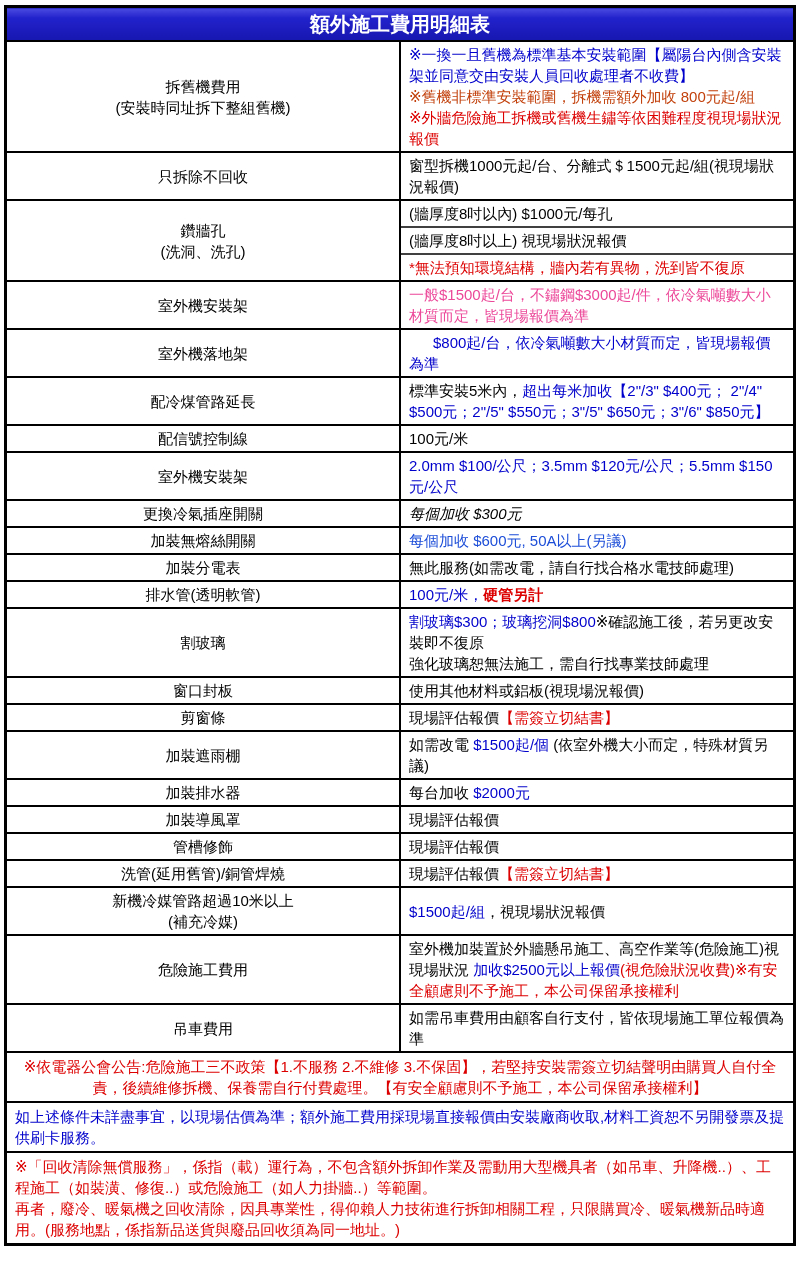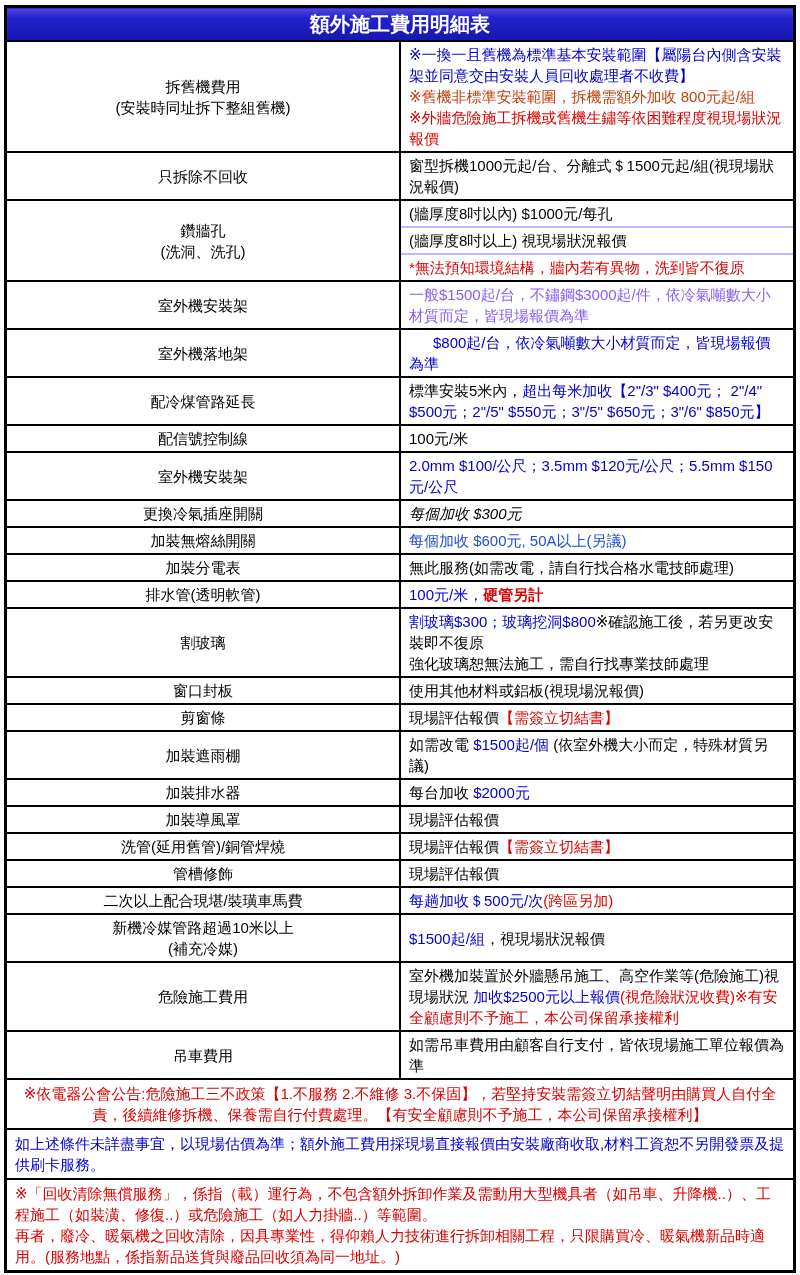--- a/index.html
+++ b/index.html
@@ -8,21 +8,21 @@
   table.fee { width:100%; border-collapse:collapse; border:3px solid #000; table-layout:fixed; }
   td { border:2px solid #000; font-size:15px; line-height:21px; color:#000; vertical-align:middle; }
   .title-cell {
     background:linear-gradient(#4a4ae0 0%, #2222cc 30%, #1717b0 100%);
     color:#fff; font-weight:bold; font-size:20px; line-height:26px;
     text-align:center; padding:3px 0;
   }
   .label-cell { width:278px; text-align:center; padding:2px 4px; }
   .content-cell { padding:0; }
   .sub-cell { padding:2px 8px; }
-  .sub-cell.bordered { border-top:2px solid #c4b5fd; }
+  .sub-cell.bordered { border-top:2px solid #404040; }
   .para { margin:0; }
   .note-cell { padding:3px 8px; }
   .note-center { text-align:center; }
   .note-left { text-align:left; }
 </style>
 </head>
 <body>
 
 <div class="page">
   <table class="fee">
@@ -71,21 +71,21 @@
               <div class="para"><span style="color: rgb(221, 0, 0);">*無法預知環境結構，牆內若有異物，洗到皆不復原</span></div>
             </div>
           </td>
         </tr>
         <tr>
           <td class="label-cell">
             <div class="para">室外機安裝架</div>
           </td>
           <td class="content-cell">
             <div class="sub-cell">
-              <div class="para"><span style="color: #8b5cf6;">一般$1500起/台，不鏽鋼$3000起/件，依冷氣噸數大小材質而定，皆現場報價為準</span></div>
+              <div class="para"><span style="color: #ec4899;">一般$1500起/台，不鏽鋼$3000起/件，依冷氣噸數大小材質而定，皆現場報價為準</span></div>
             </div>
           </td>
         </tr>
         <tr>
           <td class="label-cell">
             <div class="para">室外機落地架</div>
           </td>
           <td class="content-cell">
             <div class="sub-cell">
               <div class="para"><span style="color: rgb(0, 0, 204); margin-left: 24px;">$800起/台，依冷氣噸數大小材質而定，皆現場報價為準</span></div>
@@ -218,45 +218,35 @@
             <div class="para">加裝導風罩</div>
           </td>
           <td class="content-cell">
             <div class="sub-cell">
               <div class="para"><span style="color: rgb(0, 0, 0);">現場評估報價</span></div>
             </div>
           </td>
         </tr>
         <tr>
           <td class="label-cell">
+            <div class="para">管槽修飾</div>
+          </td>
+          <td class="content-cell">
+            <div class="sub-cell">
+              <div class="para"><span style="color: rgb(0, 0, 0);">現場評估報價</span></div>
+            </div>
+          </td>
+        </tr>
+        <tr>
+          <td class="label-cell">
             <div class="para">洗管(延用舊管)/銅管焊燒</div>
           </td>
           <td class="content-cell">
             <div class="sub-cell">
               <div class="para"><span style="color: rgb(0, 0, 0);">現場評估報價</span><span style="color: rgb(221, 0, 0);">【需簽立切結書】</span></div>
-            </div>
-          </td>
-        </tr>
-        <tr>
-          <td class="label-cell">
-            <div class="para">管槽修飾</div>
-          </td>
-          <td class="content-cell">
-            <div class="sub-cell">
-              <div class="para"><span style="color: rgb(0, 0, 0);">現場評估報價</span></div>
-            </div>
-          </td>
-        </tr>
-        <tr>
-          <td class="label-cell">
-            <div class="para">二次以上配合現堪/裝璜車馬費</div>
-          </td>
-          <td class="content-cell">
-            <div class="sub-cell">
-              <div class="para"><span style="color: rgb(0, 0, 204);">每趟加收＄500元/次</span><span style="color: rgb(221, 0, 0);">(跨區另加)</span></div>
             </div>
           </td>
         </tr>
         <tr>
           <td class="label-cell">
             <div class="para">新機冷媒管路超過10米以上</div>
             <div class="para">(補充冷媒)</div>
           </td>
           <td class="content-cell">
             <div class="sub-cell">

